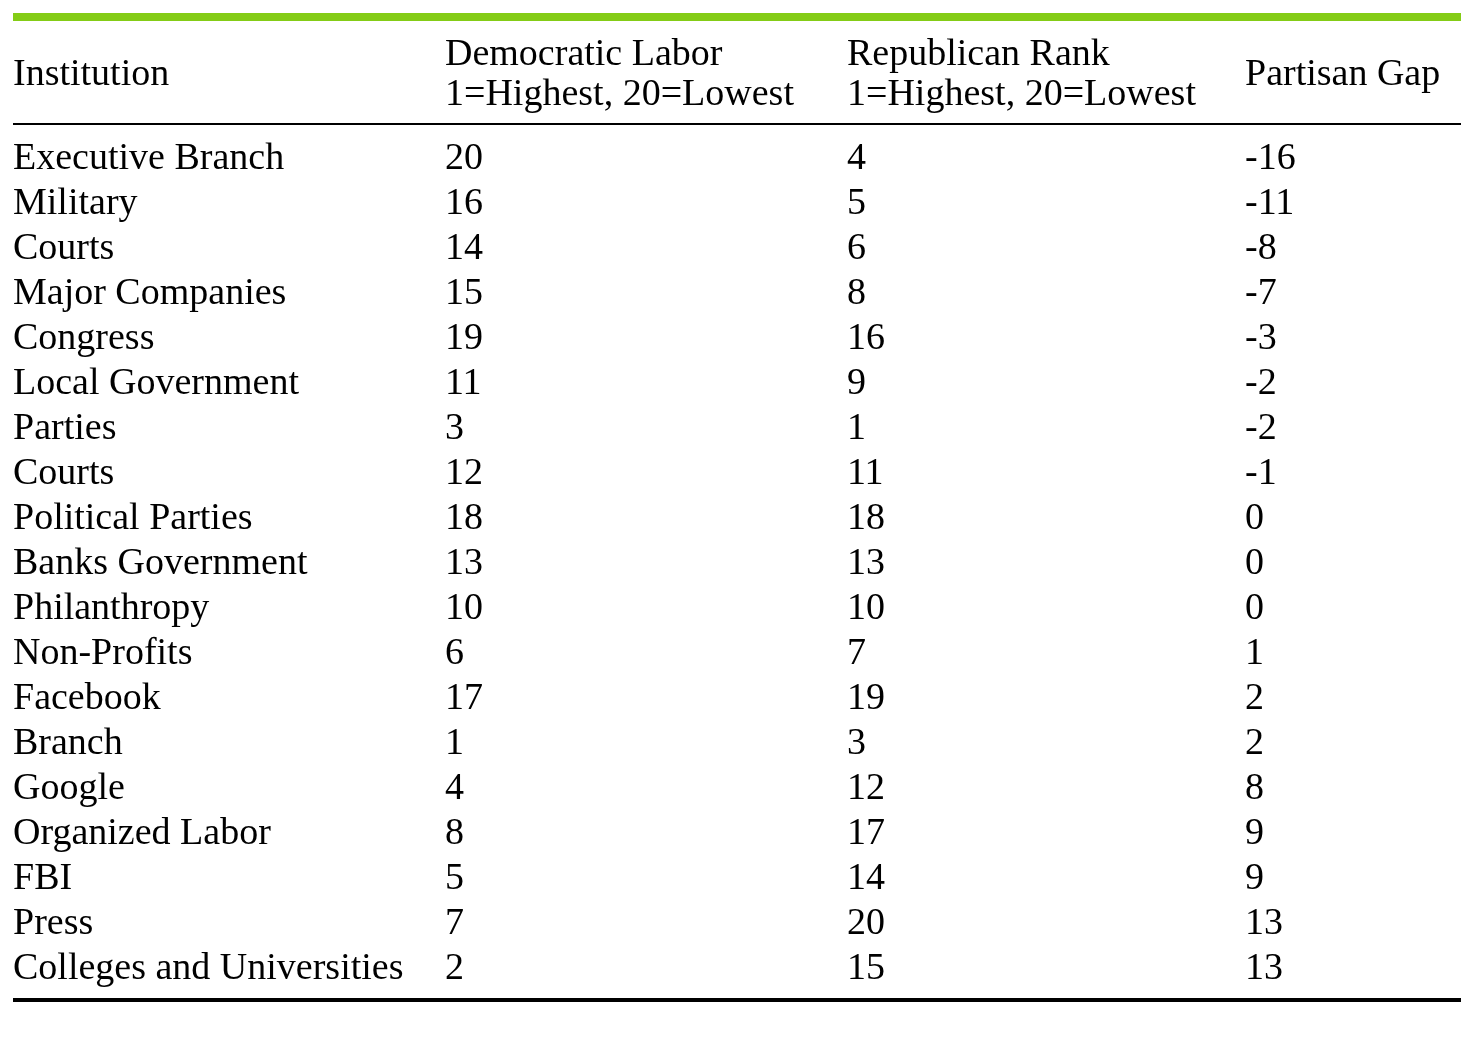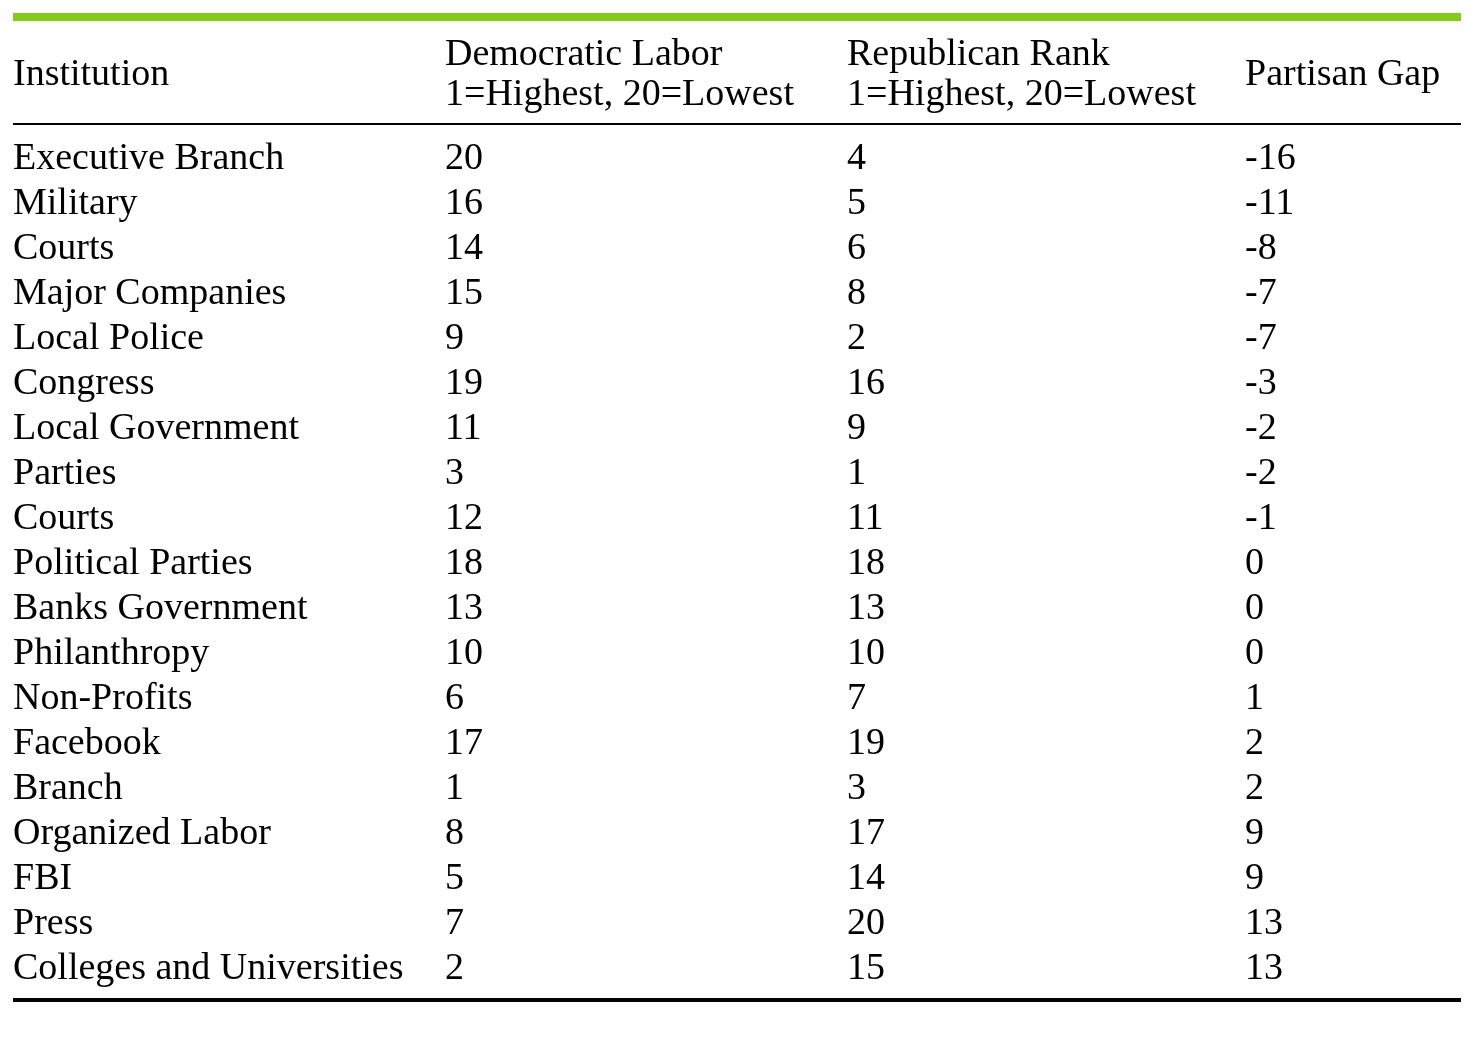--- a/index.html
+++ b/index.html
@@ -103,26 +103,20 @@
     <td>-8</td>
   </tr>
 
   <tr>
     <td>Major Companies</td>
     <td>15</td>
     <td>8</td>
     <td>-7</td>
   </tr>
 
-  <tr>
-    <td>Local Police</td>
-    <td>9</td>
-    <td>2</td>
-    <td>-7</td>
-  </tr>
 
   <tr>
     <td>Congress</td>
     <td>19</td>
     <td>16</td>
     <td>-3</td>
   </tr>
 
   <tr>
     <td>Local Government</td>
@@ -180,20 +174,26 @@
     <td>2</td>
   </tr>
 
   <tr>
     <td>Branch</td>
     <td>1</td>
     <td>3</td>
     <td>2</td>
   </tr>
 
+  <tr>
+    <td>Google</td>
+    <td>4</td>
+    <td>12</td>
+    <td>8</td>
+  </tr>
 
   <tr>
     <td>Organized Labor</td>
     <td>8</td>
     <td>17</td>
     <td>9</td>
   </tr>
 
   <tr>
     <td>FBI</td>

